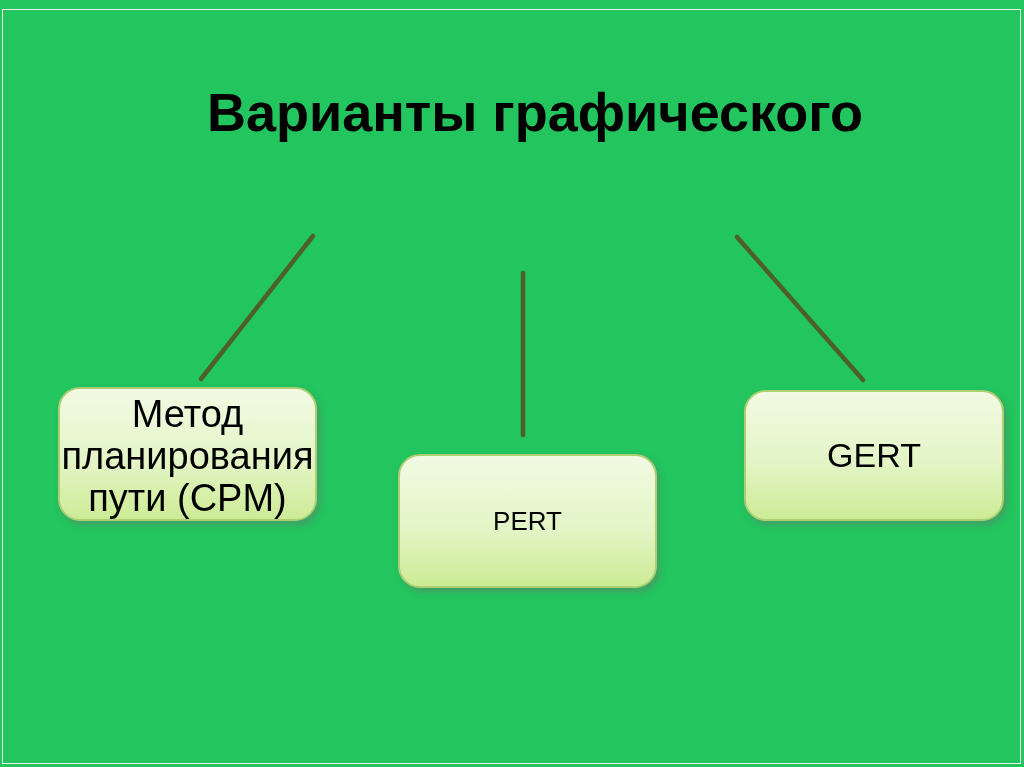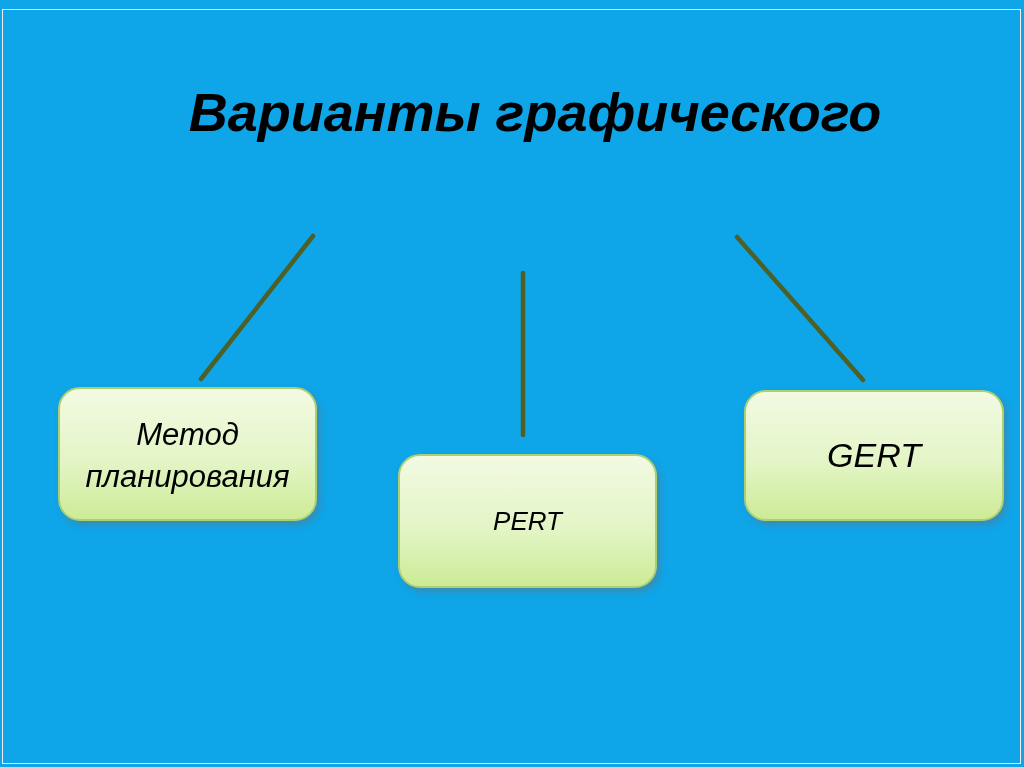--- a/index.html
+++ b/index.html
@@ -8,22 +8,21 @@
     width: 1024px;
     height: 767px;
     background: #ffffff;
     font-family: "Liberation Sans", sans-serif;
     overflow: hidden;
   }
   .stage {
     position: relative;
     width: 1024px;
     height: 767px;
-    background: #0ea5e9;
-    font-style: italic;
+    background: #22c55e;
   }
   .page-frame {
     position: absolute;
     left: 2px;
     top: 9px;
     width: 1017px;
     height: 753px;
     border: 1px solid #ededed;
     pointer-events: none;
   }
@@ -58,21 +57,21 @@
     align-items: center;
     justify-content: center;
     text-align: center;
     color: #000000;
   }
   .node-cpm {
     left: 58px;
     top: 387px;
     width: 259px;
     height: 134px;
-    font-size: 31px;
+    font-size: 38px;
     line-height: 42px;
     padding-top: 4px;
   }
   .node-pert {
     left: 398px;
     top: 454px;
     width: 259px;
     height: 134px;
     font-size: 26px;
   }
@@ -99,20 +98,21 @@
   <svg class="connectors" width="1024" height="767" viewBox="0 0 1024 767">
     <line x1="313" y1="236" x2="201" y2="379" stroke-width="4.5" stroke-linecap="round" stroke="#4e6026"></line>
     <line x1="523" y1="273" x2="523" y2="435" stroke-width="4.5" stroke-linecap="round" stroke="#4e6026"></line>
     <line x1="737" y1="237" x2="863" y2="380" stroke-width="4.5" stroke-linecap="round" stroke="#4e6026"></line>
   </svg>
 
   <div class="node node-cpm">
     <div>
       <span class="node-label">Метод</span>
       <span class="node-label">планирования</span>
+      <span class="node-label">пути (CPM)</span>
     </div>
   </div>
 
   <div class="node node-pert">
     <span>PERT</span>
   </div>
 
   <div class="node node-gert">
     <span>GERT</span>
   </div>

